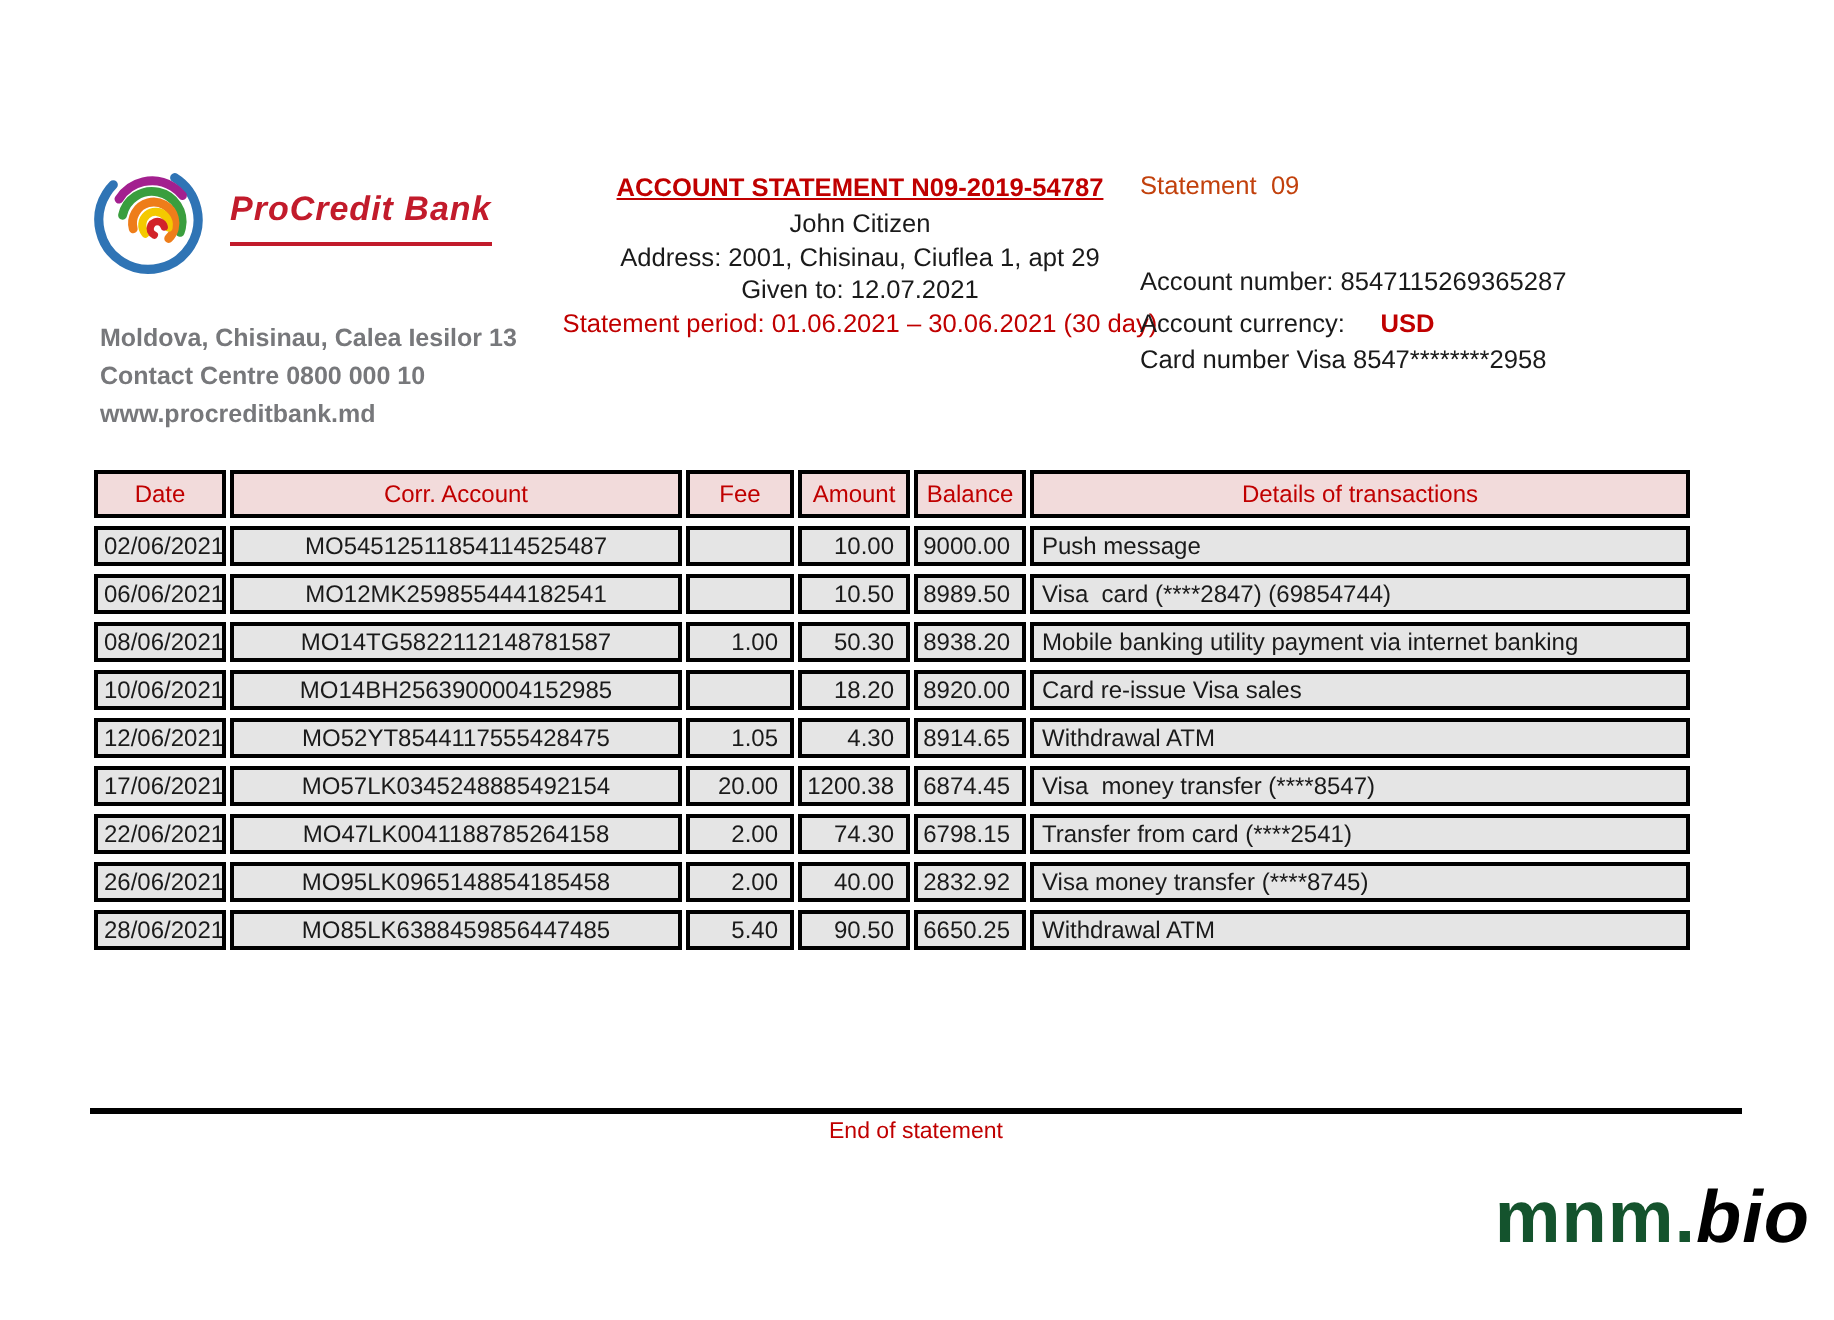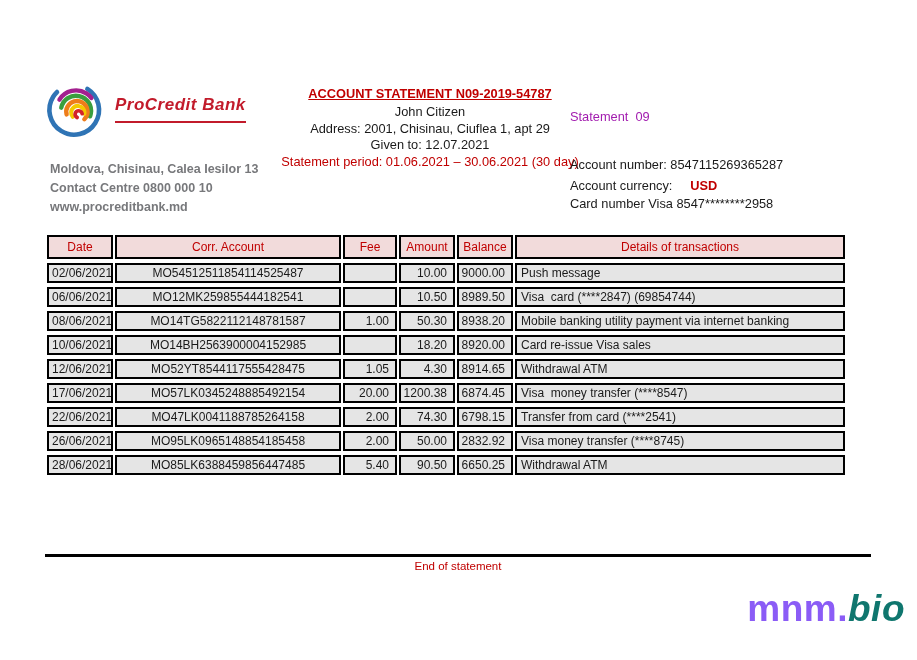--- a/index.html
+++ b/index.html
@@ -16,21 +16,21 @@
   .bank-name {
     font-size:17px; font-weight:bold; font-style:italic; color:#c21b2b;
     margin-left:8px; letter-spacing:0.5px; white-space:nowrap;
     border-bottom:2px solid #c21b2b; padding-bottom:6px;
   }
   .contact-block { position:absolute; left:50px; top:160px; color:#77787b; font-weight:bold; font-size:12.5px; line-height:1.5; }
   .center-block { position:absolute; left:235px; top:86px; width:390px; text-align:center; font-size:12.8px; line-height:1.28; }
   .stmt-title { color:#c00000; font-weight:bold; text-decoration:underline; font-size:12.8px; margin-bottom:2px; }
   .red { color:#c00000; }
   .right-block { position:absolute; left:570px; top:85px; font-size:12.8px; }
-  .stmt-no { color:#a21caf; white-space:pre; margin-bottom:33px;margin-top:24px; }
+  .stmt-no { color:#c2410c; white-space:pre; margin-bottom:33px; }
   .acct-line { margin-bottom:6px; white-space:pre; }
   .cur-line { margin-bottom:3px; white-space:pre; }
   .cur-val { color:#c00000; font-weight:bold; }
   
   .table-wrap { position:absolute; left:45px; top:231px; width:800px; }
   table.stmt { border-collapse:separate; border-spacing:2px 4px; width:800px; table-layout:fixed; }
   table.stmt th, table.stmt td { border:2px solid #000; font-size:12px; overflow:hidden; }
   table.stmt th { background:#f2dbdb; color:#c00000; font-weight:normal; height:24px; text-align:center; }
   table.stmt td { background:#e5e5e5; height:20px; }
   .col-date    { width:66px; }
@@ -40,22 +40,22 @@
   .col-balance { width:56px; }
   .col-details { width:330px; }
   td.c-date    { text-align:left; padding-left:3px; }
   td.c-account { text-align:center; }
   td.c-fee, td.c-amount, td.c-balance { text-align:right; padding-right:6px; }
   td.c-details { text-align:left; padding-left:4px; font-size:11.5px; white-space:pre; }
   
   .bottom-line { position:absolute; left:45px; top:554px; width:826px; height:3px; background:#000; }
   .end-text { position:absolute; left:45px; top:560px; width:826px; text-align:center; color:#c00000; font-size:11.5px; }
   .watermark { position:absolute; right:12px; top:588px; font-size:37px; font-weight:bold; letter-spacing:0.5px; }
-  .wm-prefix { color:#8b5cf6; }
-  .wm-suffix { color:#0f766e; font-style:italic; }
+  .wm-prefix { color:#14532d; }
+  .wm-suffix { color:#000000; font-style:italic; }
 </style>
 </head>
 <body>
 
 <div class="page">
 
   <div class="logo-block">
     <div class="logo-row">
       <svg class="globe" viewBox="0 0 70 70">
         <g fill="none" stroke-linecap="round">
@@ -174,21 +174,21 @@
       <td class="c-fee">2.00</td>
       <td class="c-amount">74.30</td>
       <td class="c-balance">6798.15</td>
       <td class="c-details">Transfer from card (****2541)</td>
     </tr>
 
     <tr>
       <td class="c-date">26/06/2021</td>
       <td class="c-account">MO95LK0965148854185458</td>
       <td class="c-fee">2.00</td>
-      <td class="c-amount">50.00</td>
+      <td class="c-amount">40.00</td>
       <td class="c-balance">2832.92</td>
       <td class="c-details">Visa money transfer (****8745)</td>
     </tr>
 
     <tr>
       <td class="c-date">28/06/2021</td>
       <td class="c-account">MO85LK6388459856447485</td>
       <td class="c-fee">5.40</td>
       <td class="c-amount">90.50</td>
       <td class="c-balance">6650.25</td>

